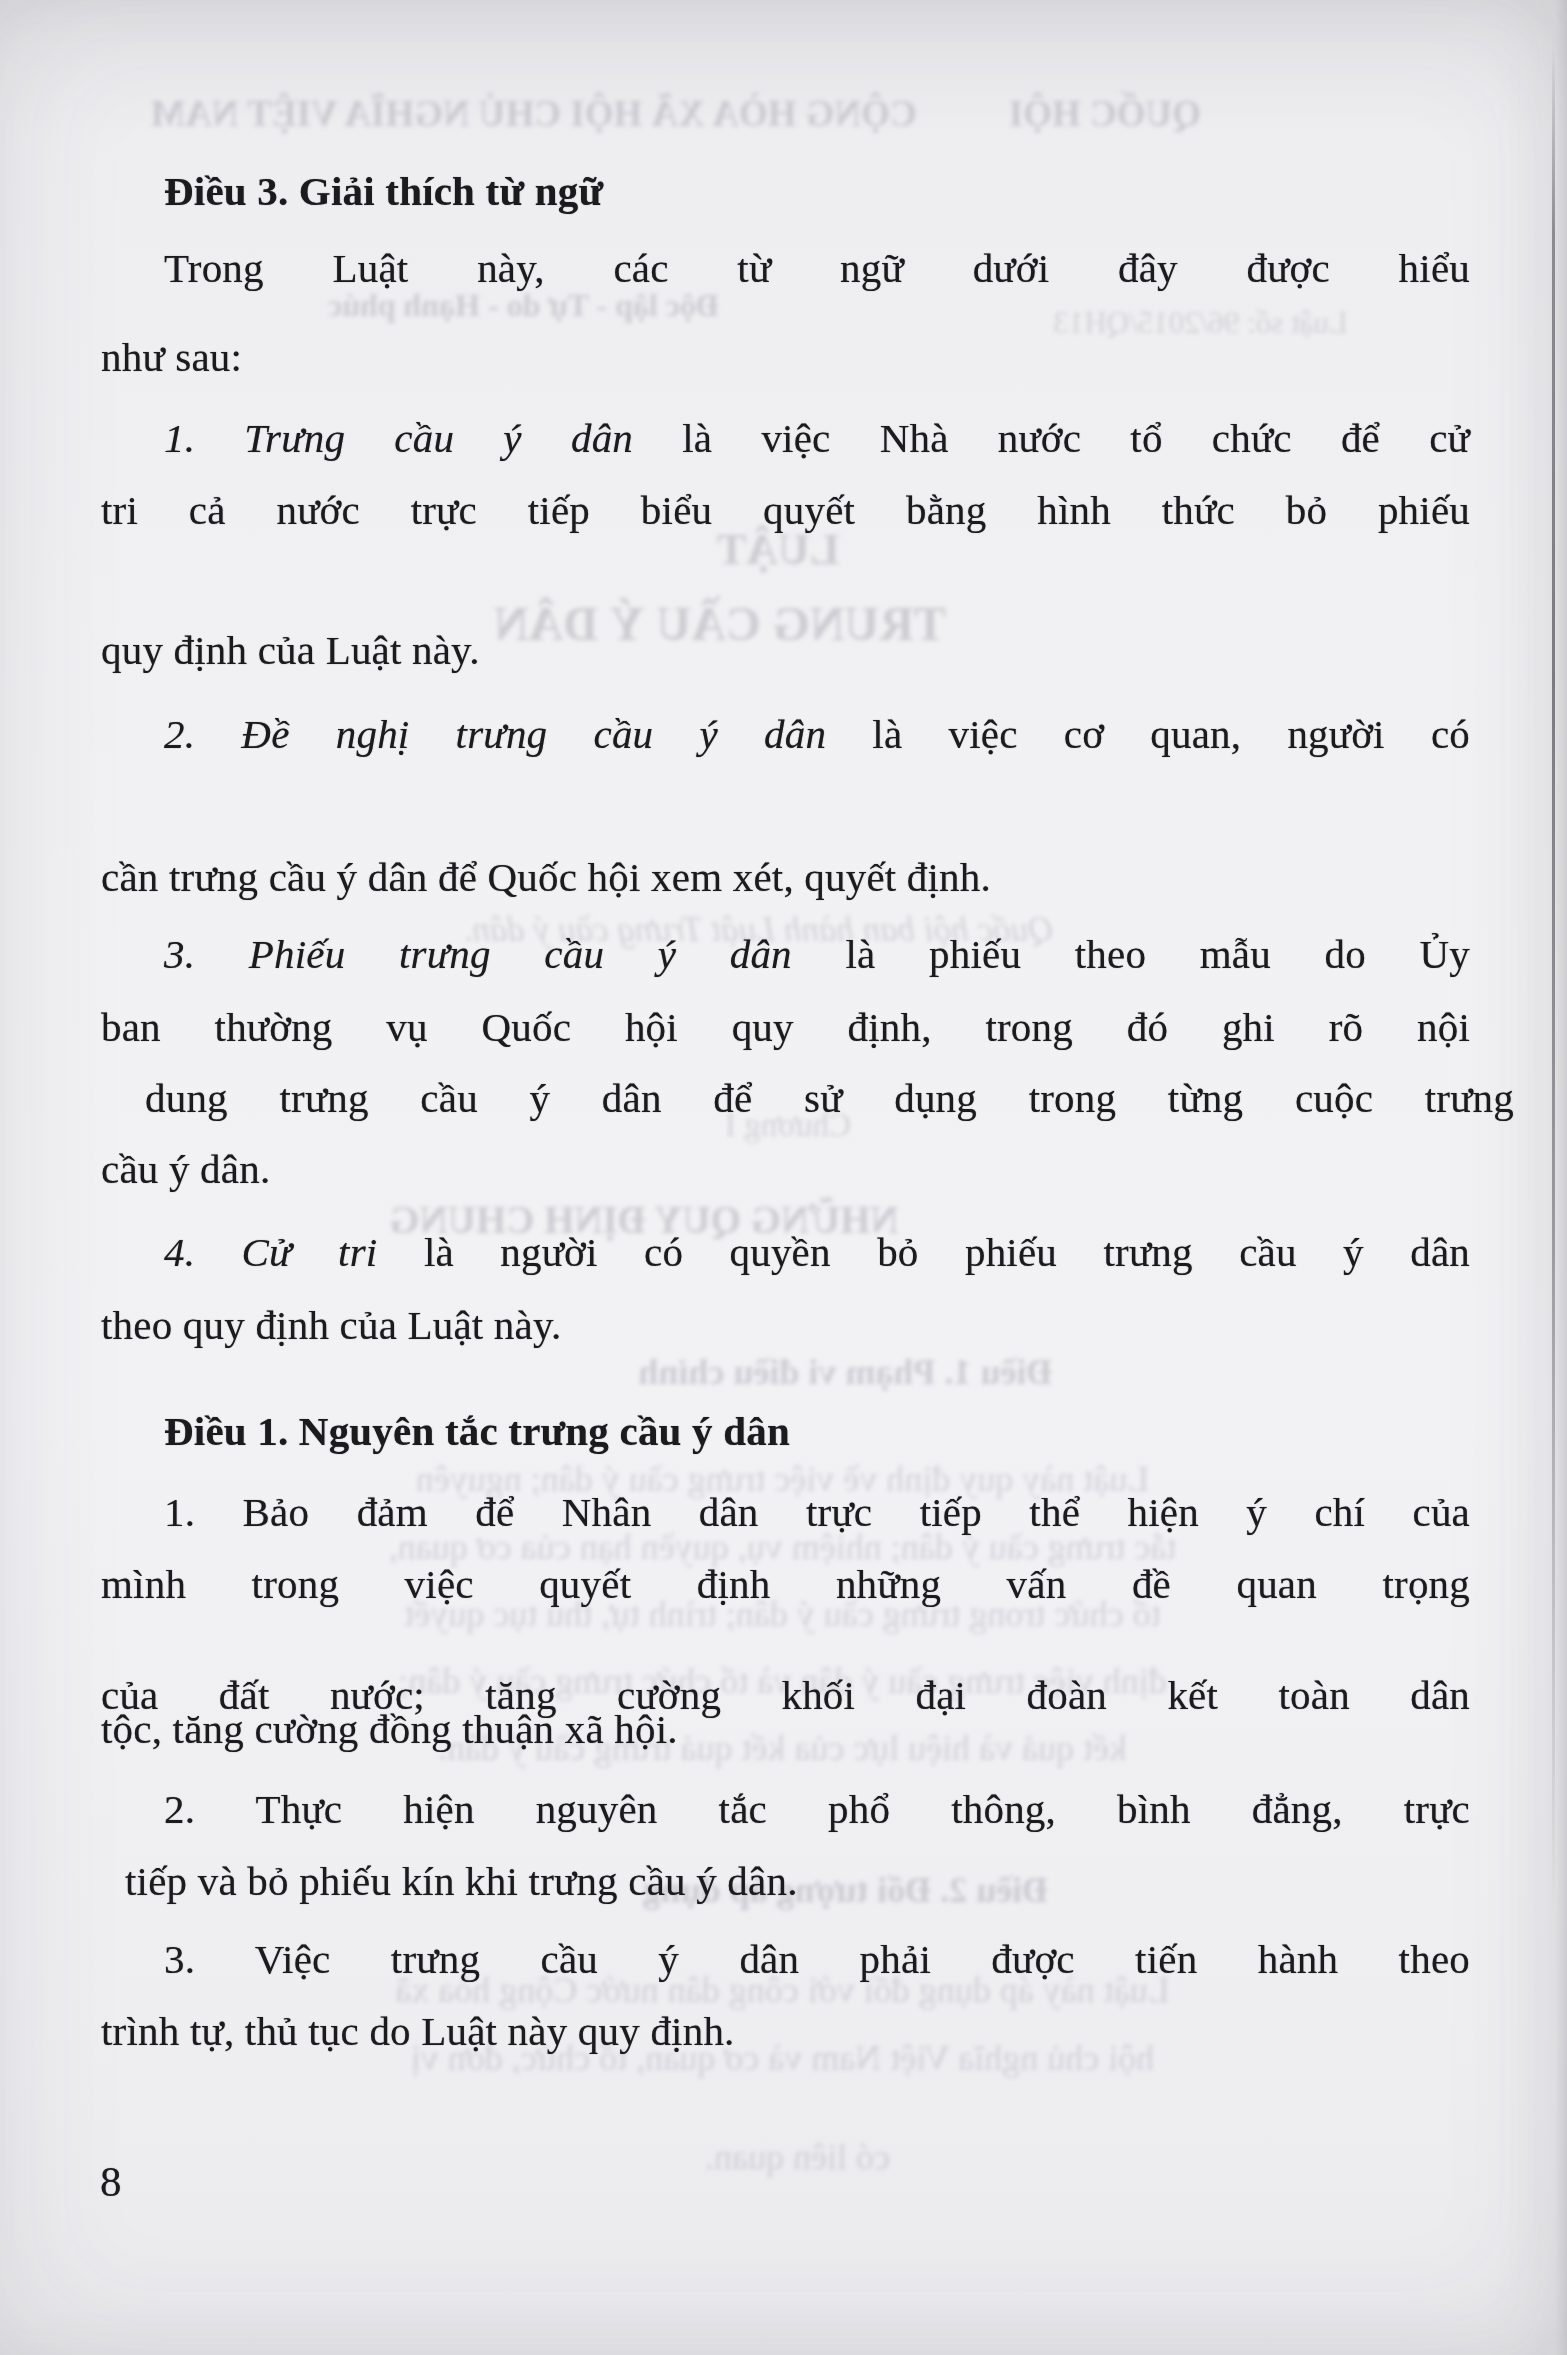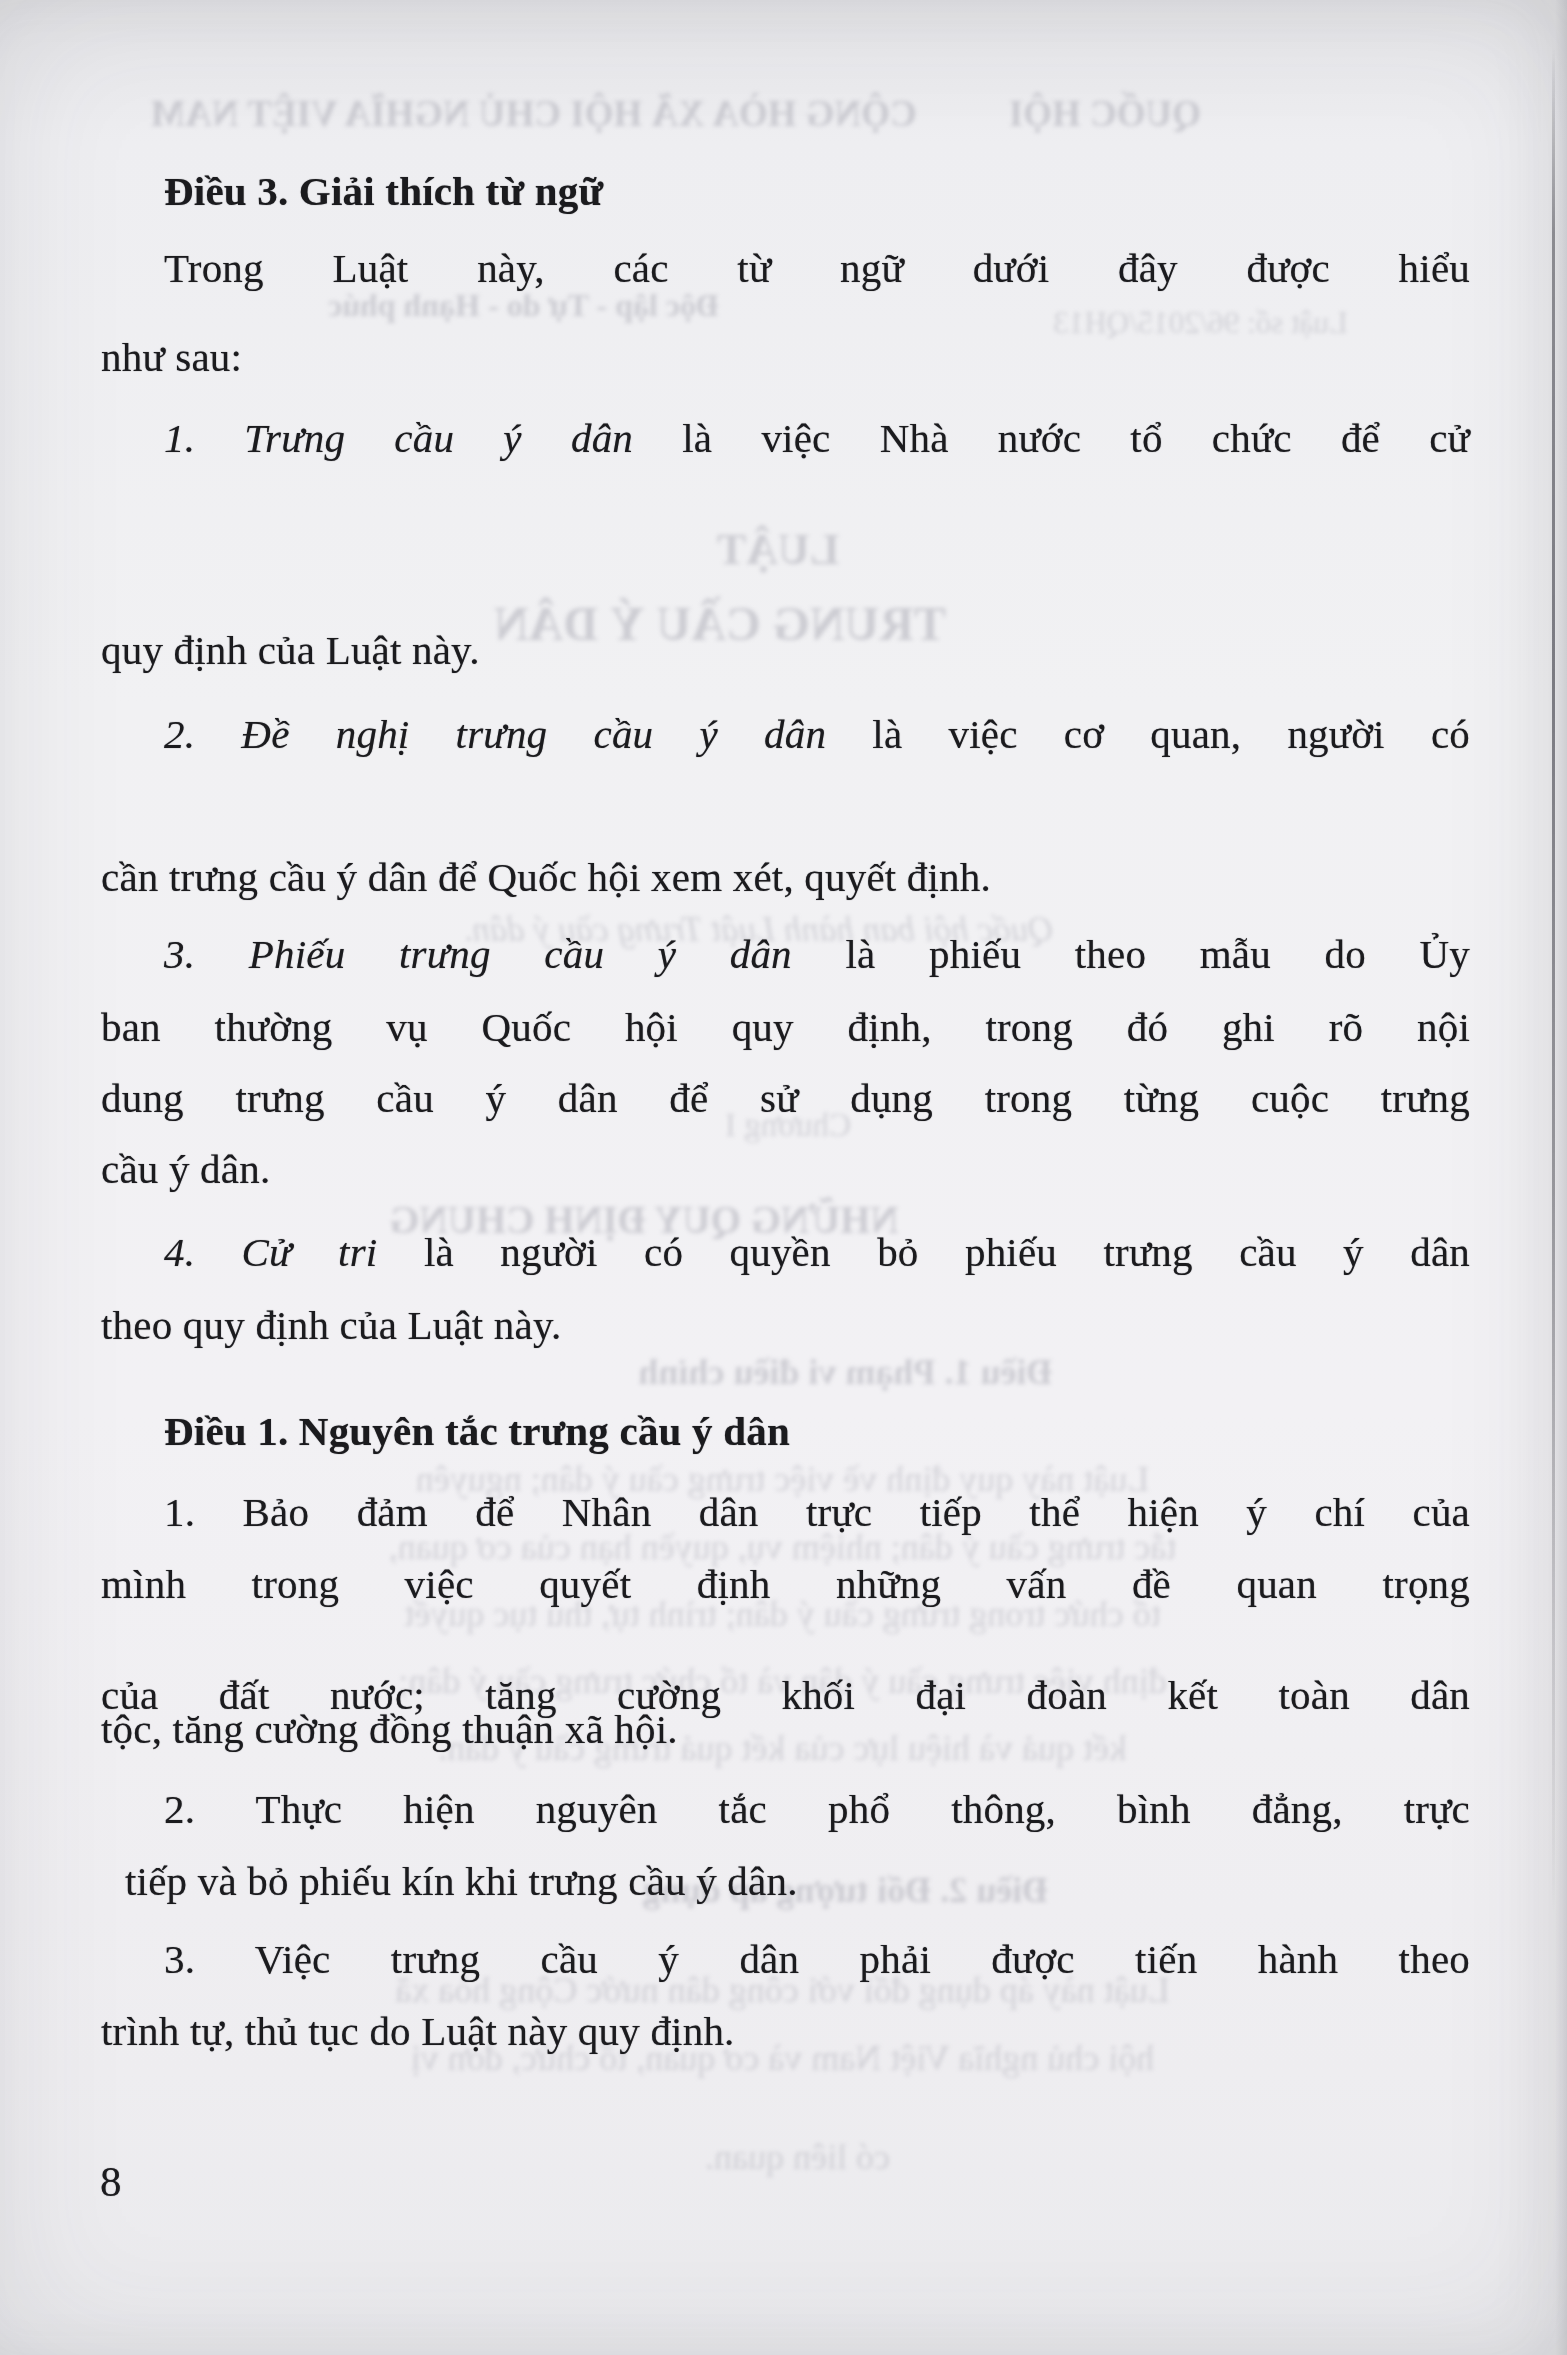--- a/index.html
+++ b/index.html
@@ -90,26 +90,27 @@
       <div class="bleed bb" style="left: 538px; top: 1871px; width: 615px; font-size: 36px;">Điều 2. Đối tượng áp dụng</div>
       <div class="bleed" style="left: 91px; top: 1971px; width: 1383px; font-size: 36px;">Luật này áp dụng đối với công dân nước Cộng hòa xã</div>
       <div class="bleed" style="left: 91px; top: 2039px; width: 1383px; font-size: 36px;">hội chủ nghĩa Việt Nam và cơ quan, tổ chức, đơn vị</div>
       <div class="bleed" style="left: 644px; top: 2138px; width: 307px; font-size: 36px;">có liên quan.</div>
     </div>
   <div class="text-layer">
       <div class="tl h ind" style="top: 161px;"><span>Điều 3. Giải thích từ ngữ</span></div>
       <div class="tl j ind" style="top: 238px;"><span>Trong Luật này, các từ ngữ dưới đây được hiểu</span></div>
       <div class="tl l" style="top: 327px;"><span>như sau:</span></div>
       <div class="tl j ind" style="top: 408px;"><span class="it">1. Trưng cầu ý dân</span><span> là việc Nhà nước tổ chức để cử</span></div>
+      <div class="tl j" style="top: 480px;"><span>tri cả nước trực tiếp biểu quyết bằng hình thức bỏ phiếu</span></div>
       <div class="tl l" style="top: 620px;"><span>quy định của Luật này.</span></div>
       <div class="tl j ind" style="top: 704px;"><span class="it">2. Đề nghị trưng cầu ý dân</span><span> là việc cơ quan, người có</span></div>
       <div class="tl l" style="top: 847px;"><span>cần trưng cầu ý dân để Quốc hội xem xét, quyết định.</span></div>
       <div class="tl j ind" style="top: 924px;"><span class="it">3. Phiếu trưng cầu ý dân</span><span> là phiếu theo mẫu do Ủy</span></div>
       <div class="tl j" style="top: 997px;"><span>ban thường vụ Quốc hội quy định, trong đó ghi rõ nội</span></div>
-      <div class="tl j" style="top: 1068px;"><span>dung trưng cầu ý dân để sử dụng trong từng cuộc trưng</span></div>
+      <div class="tl j" style="top: 1068px; margin-left: 44px;"><span>dung trưng cầu ý dân để sử dụng trong từng cuộc trưng</span></div>
       <div class="tl l" style="top: 1139px;"><span>cầu ý dân.</span></div>
       <div class="tl j ind" style="top: 1222px;"><span class="it">4. Cử tri</span><span> là người có quyền bỏ phiếu trưng cầu ý dân</span></div>
       <div class="tl l" style="top: 1295px;"><span>theo quy định của Luật này.</span></div>
       <div class="tl h ind" style="top: 1401px;"><span>Điều 1. Nguyên tắc trưng cầu ý dân</span></div>
       <div class="tl j ind" style="top: 1482px;"><span>1. Bảo đảm để Nhân dân trực tiếp thể hiện ý chí của</span></div>
       <div class="tl j" style="top: 1554px;"><span>mình trong việc quyết định những vấn đề quan trọng</span></div>
       <div class="tl j" style="top: 1665px;"><span>của đất nước; tăng cường khối đại đoàn kết toàn dân</span></div>
       <div class="tl l" style="top: 1699px;"><span>tộc, tăng cường đồng thuận xã hội.</span></div>
       <div class="tl j ind" style="top: 1779px;"><span>2. Thực hiện nguyên tắc phổ thông, bình đẳng, trực</span></div>
       <div class="tl l" style="top: 1851px; margin-left: 24px;"><span>tiếp và bỏ phiếu kín khi trưng cầu ý dân.</span></div>

